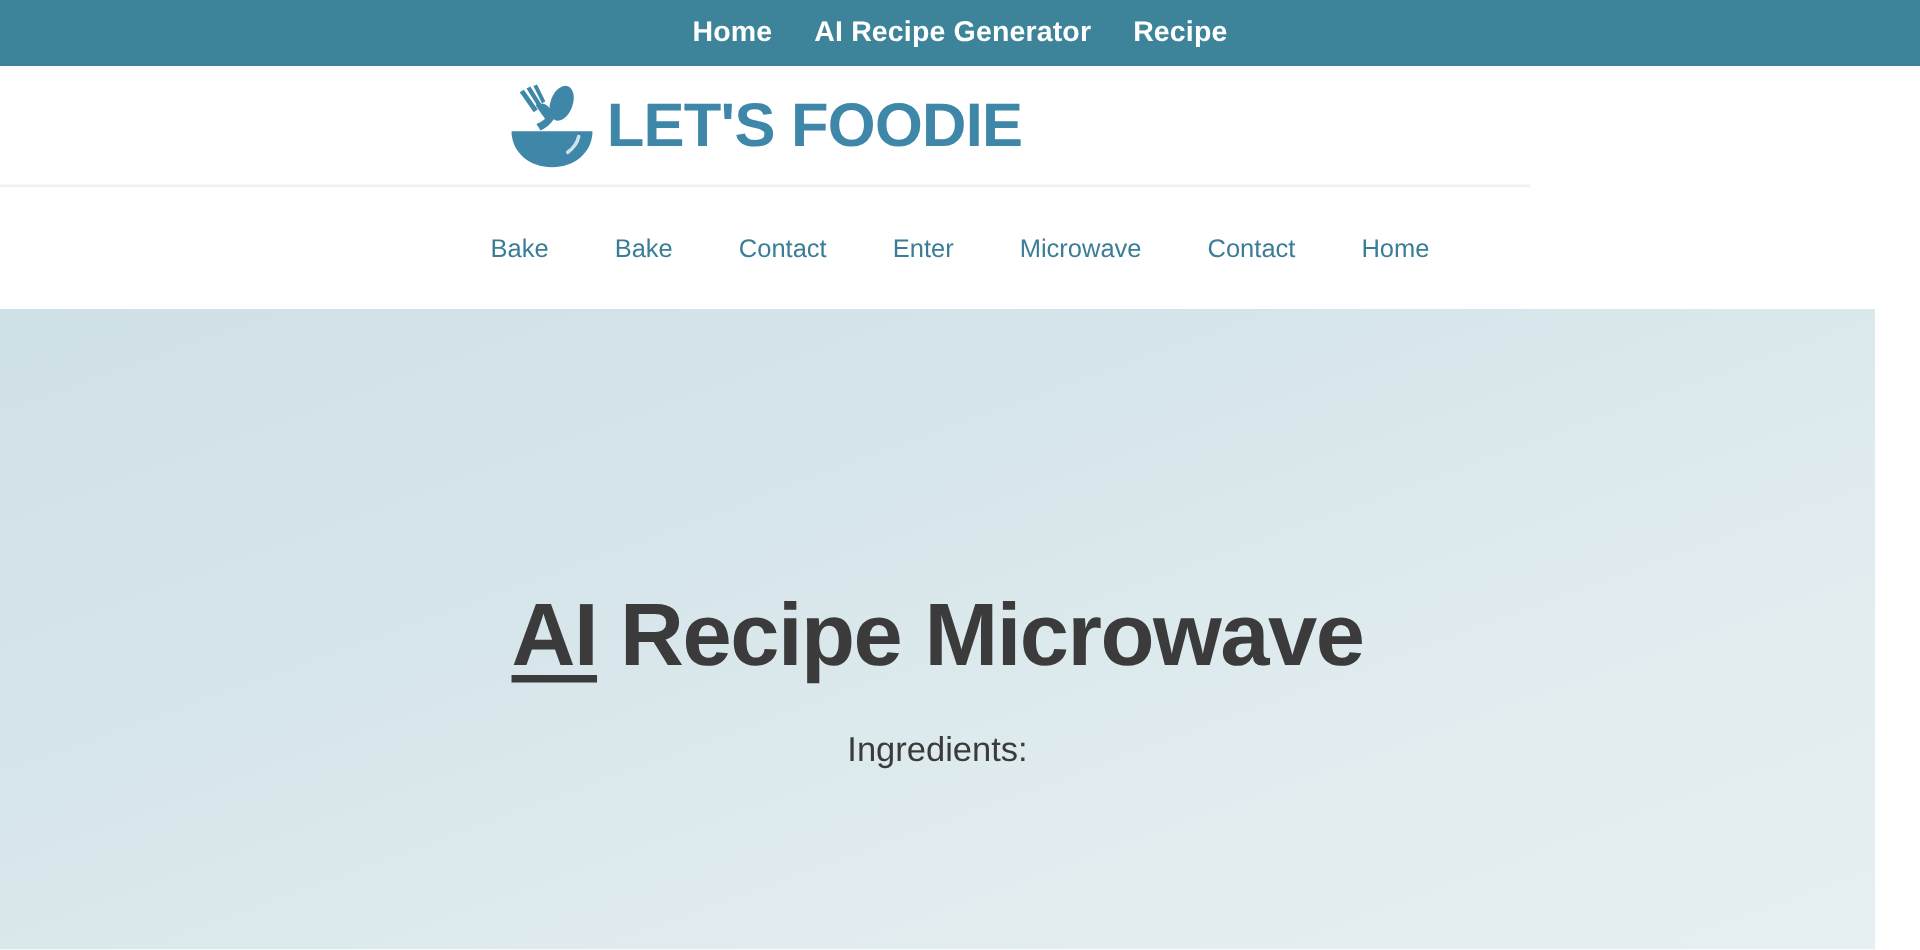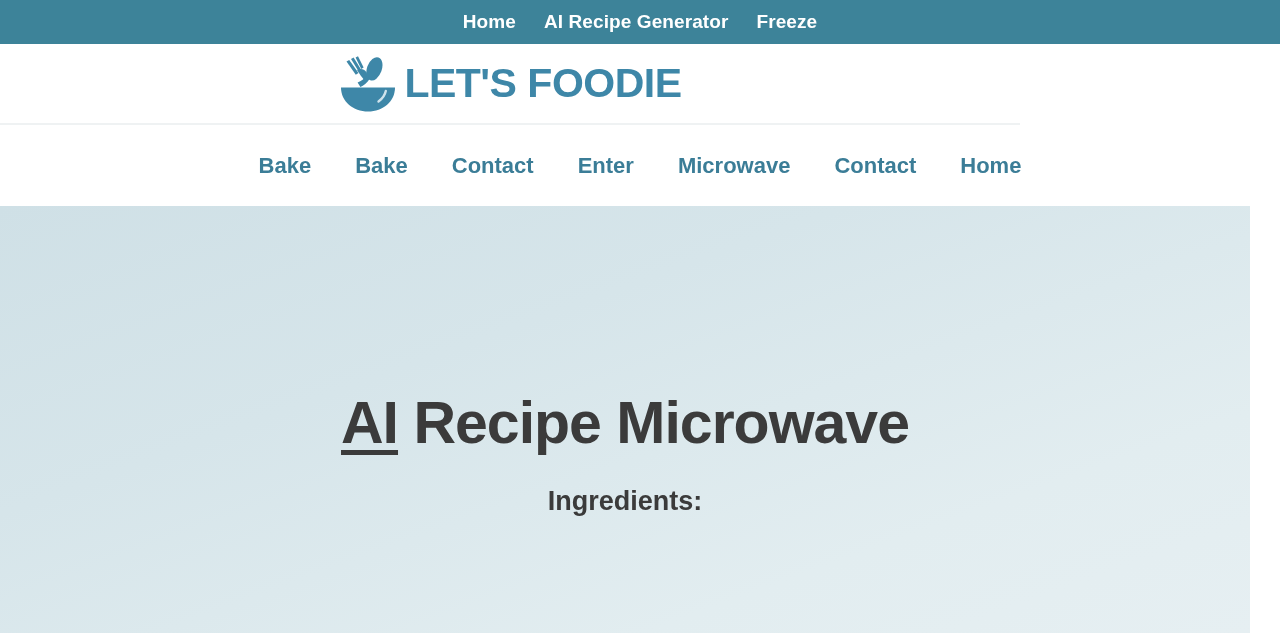--- a/index.html
+++ b/index.html
@@ -82,22 +82,22 @@
     justify-content: center;
     box-sizing: border-box;
   }
   .catbar-nav {
     display: flex;
     align-items: center;
     gap: 44px;
   }
   .cat-link {
     color: #3b7d97;
-    font-size: 22px;
-    font-weight: bold;
+    font-size: 17px;
+    font-weight: normal;
     text-decoration: none;
     white-space: nowrap;
     cursor: pointer;
   }
 
   
   .hero-wrap {
     width: 1280px;
     height: 427px;
     background: #ffffff;
@@ -129,33 +129,33 @@
     width: 790px;
     font-size: 25px;
     line-height: 1.28;
     color: #2f2f2f;
   }
   .hero-sub b {
     font-weight: bold;
   }
   .ing-label {
     margin: 30px 0 0;
-    font-size: 27px;
-    font-weight: bold;
+    font-size: 23px;
+    font-weight: normal;
     color: #3b3b3b;
   }
 </style>
 </head>
 <body>
 
 <div class="topbar">
   <nav class="topbar-nav">
     <a class="topbar-link">Home</a>
     <a class="topbar-link">AI Recipe Generator</a>
-    <a class="topbar-link">Freeze</a>
+    <a class="topbar-link">Recipe</a>
   </nav>
 </div>
 
 <header class="brandbar">
   <div class="brand">
     <svg class="brand-mark" viewBox="0 0 60 56">
 
       <g fill="#3e87a8">
         <path d="M8.5 5.5 L11.2 3.9 L20.5 17.0 L17.8 18.8 Z"></path>
         <path d="M13.0 3.0 L15.6 1.6 L23.0 13.6 L20.6 15.2 Z"></path>

